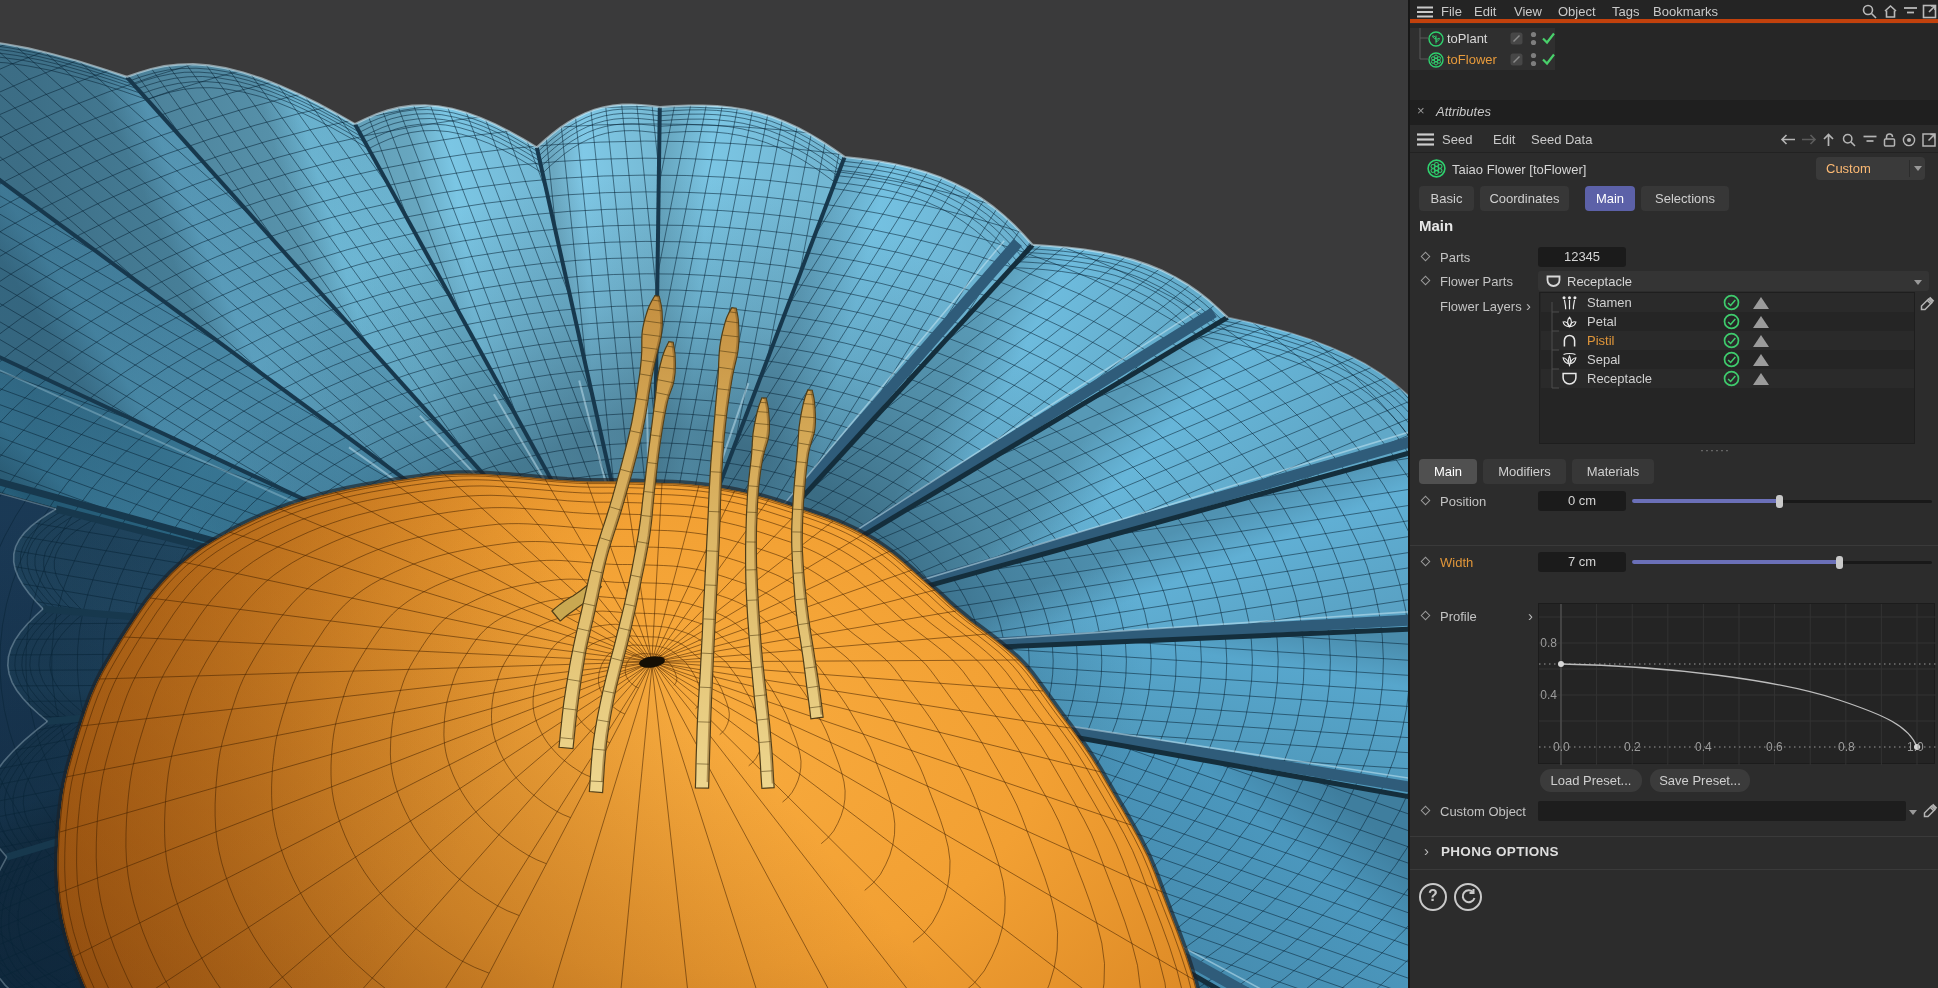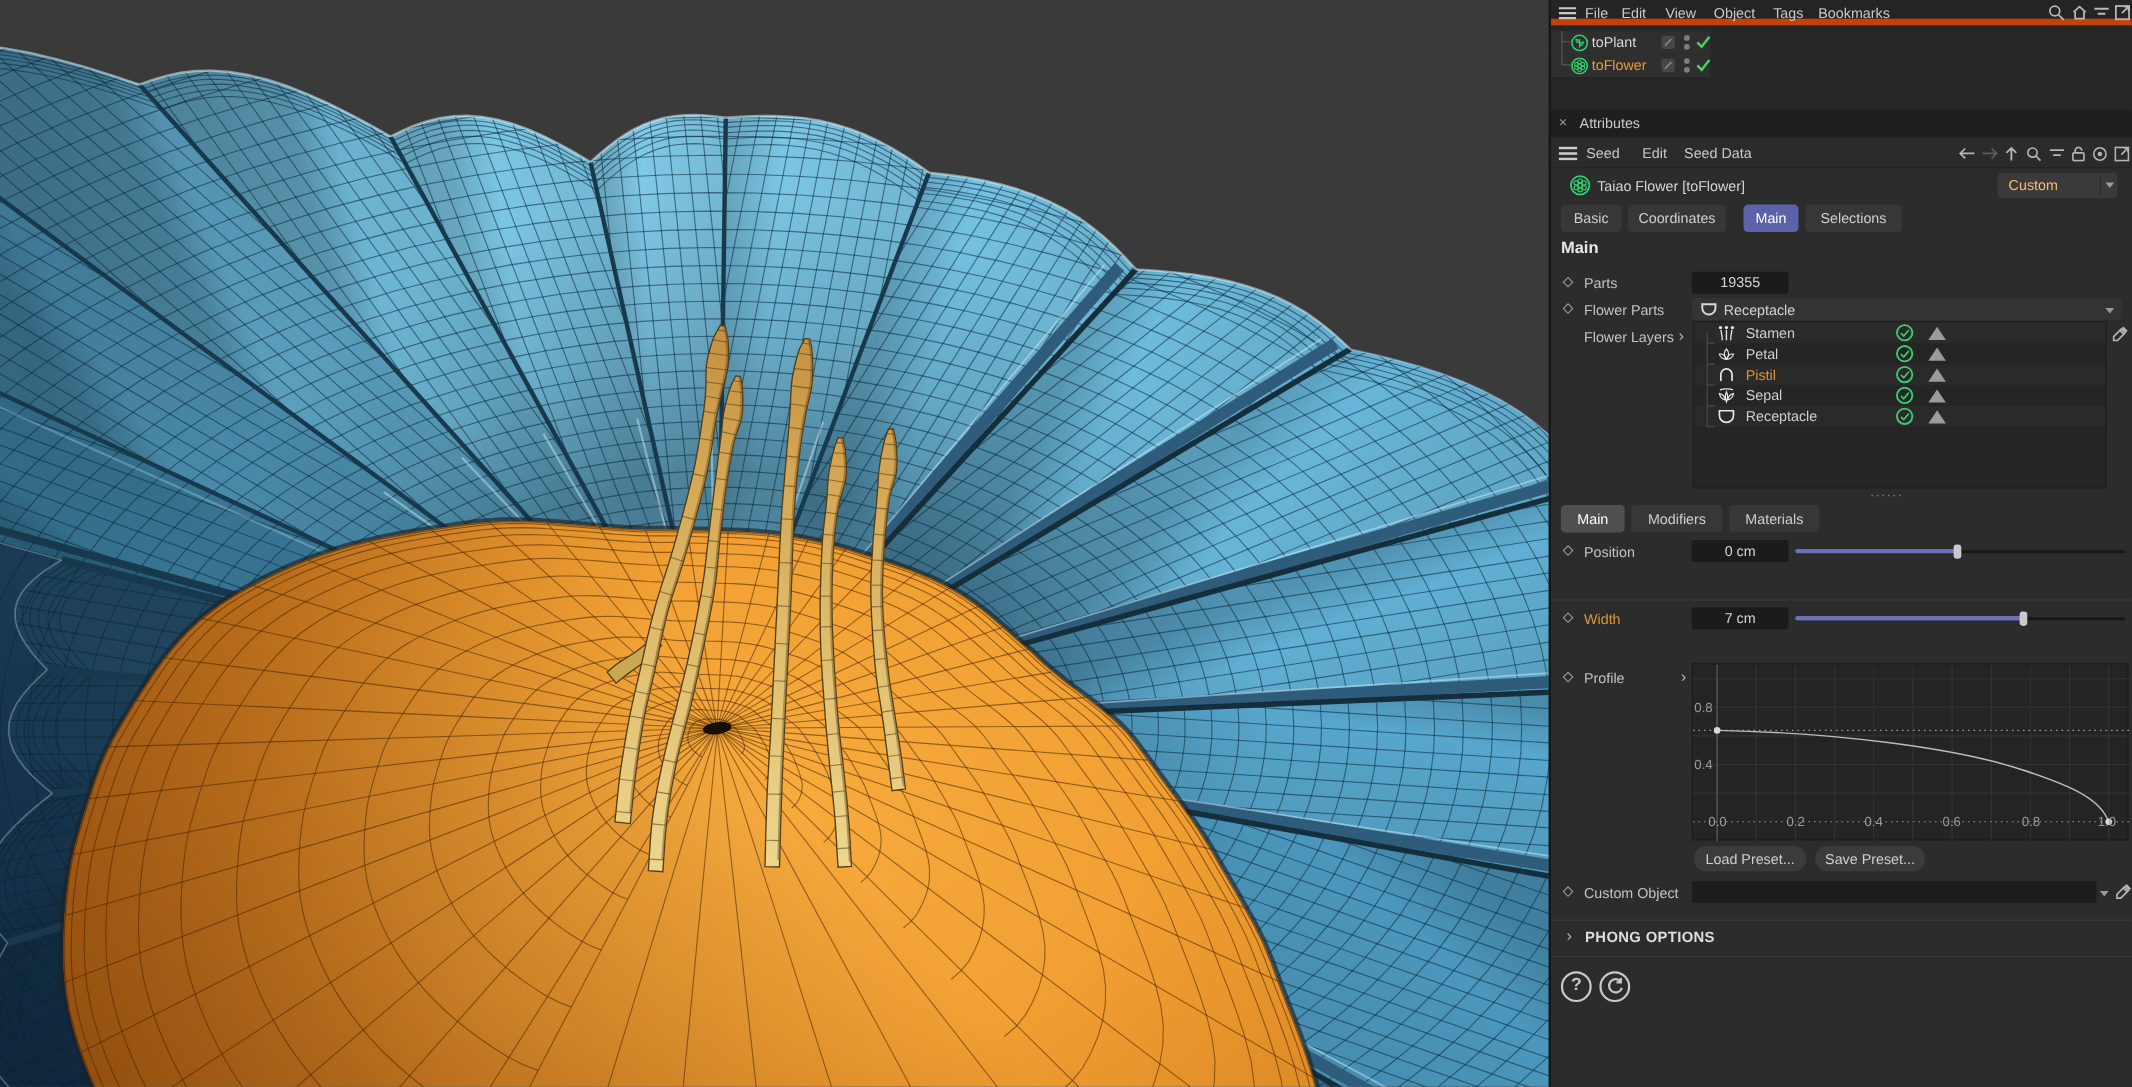--- a/index.html
+++ b/index.html
@@ -1,34 +1,34 @@
 <!DOCTYPE html>
 <html><head><meta charset="utf-8"><title>c4d</title>
 <style>
 * { margin:0; padding:0; box-sizing:border-box; }
 html,body { width:1938px; height:988px; overflow:hidden; background:#2c2c2c;
   font-family:"Liberation Sans", sans-serif; }
 #viewport { position:absolute; left:0; top:0; width:1408px; height:988px; }
 #panel { position:absolute; left:1408px; top:0; width:530px; height:988px;
   background:#2c2c2c; border-left:2px solid #171717; font-size:13px; color:#c9c9c9; }
 #panel > div { position:absolute; left:0; width:100%; }
-.menubar { top:0; height:23px; background:#242424; border-bottom:6px solid #c2410c; }
+.menubar { top:0; height:23px; background:#242424; border-bottom:4px solid #c2410c; }
 .ham { position:absolute; left:7px; top:6px; }
 .mi { position:absolute; top:4px; color:#c9c9c9; }
 .mic { position:absolute; top:4px; }
 .menubar .mi { top:4px; }
 .om { top:24px; height:76px; background:#262626; }
 .omrow { position:absolute; left:0; width:145px; height:21px; background:#2f2f2f; }
 .tree { position:absolute; }
 .oicon { position:absolute; }
 .oname { position:absolute; left:37px; line-height:16px; }
 .otag { position:absolute; }
 .attrbar { top:100px; height:25px; background:#1f1f1f; }
 .x { position:absolute; left:7px; top:3px; color:#9a9a9a; font-size:13px; }
-.atitle { position:absolute; left:26px; top:4px; color:#c9c9c9; }
+.atitle { position:absolute; left:26px; top:4px; color:#c9c9c9;font-style:italic; }
 .modebar { top:125px; height:28px; background:#2b2b2b; border-bottom:1px solid #222; }
 .ham2 { position:absolute; left:7px; top:8px; }
 .modebar .mi { top:7px; }
 .mic2 { position:absolute; top:8px; }
 .titlerow { top:153px; height:33px; }
 .ttext { position:absolute; left:42px; top:9px; color:#d5d5d5;text-align:right; }
 .custdd { position:absolute !important; left:406px !important; top:4px; width:109px !important; height:23px;
   background:#3a3a3a; border-radius:4px; }
 .custdd span { position:absolute; left:10px; top:4px; color:#fdba74; }
 .ddsep { position:absolute; left:93px; top:3px; width:1px; height:17px; background:#2c2c2c; }
@@ -1210,21 +1210,21 @@
     <span class="tab" style="left:9px;width:55px">Basic</span>
     <span class="tab" style="left:70px;width:89px">Coordinates</span>
     <span class="tab sel" style="left:175px;width:50px">Main</span>
     <span class="tab" style="left:231px;width:88px">Selections</span>
   </div>
   <div class="mainhead">Main</div>
 
   <div class="prow" style="top:247px">
       <i class="dia"></i>
       <span class="plabel">Parts</span>
-      <span class="pinput" style="left:128px;width:88px">19355</span>
+      <span class="pinput" style="left:128px;width:88px">12345</span>
     </div>
 
   <div class="prow" style="top:271px">
       <i class="dia"></i>
       <span class="plabel">Flower Parts</span>
     <div class="combo">
         <svg width="15" height="13" viewBox="0 0 15 13" style="margin:0 6px 0 8px">
           <path d="M1.5 1.5 H13.5 V5 A6 6 0 0 1 1.5 5 Z" fill="none" stroke="#d8d8d8" stroke-width="1.8"></path>
         </svg>
         <span>Receptacle</span>

